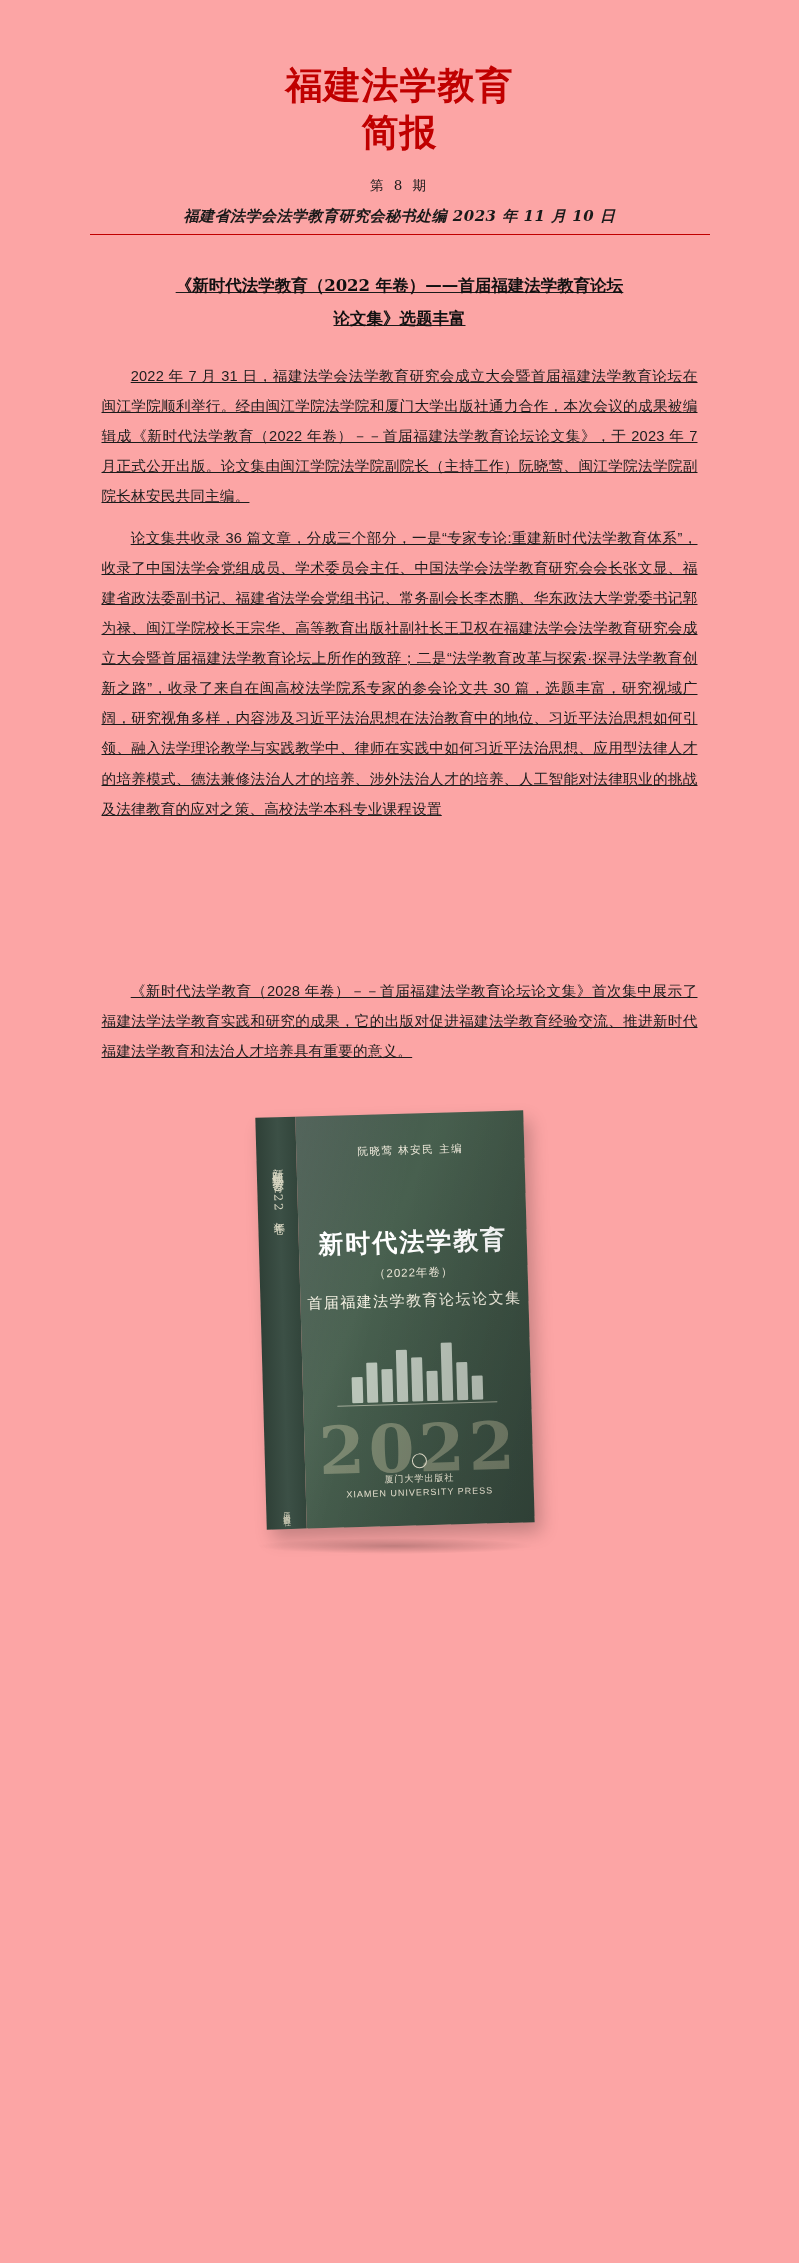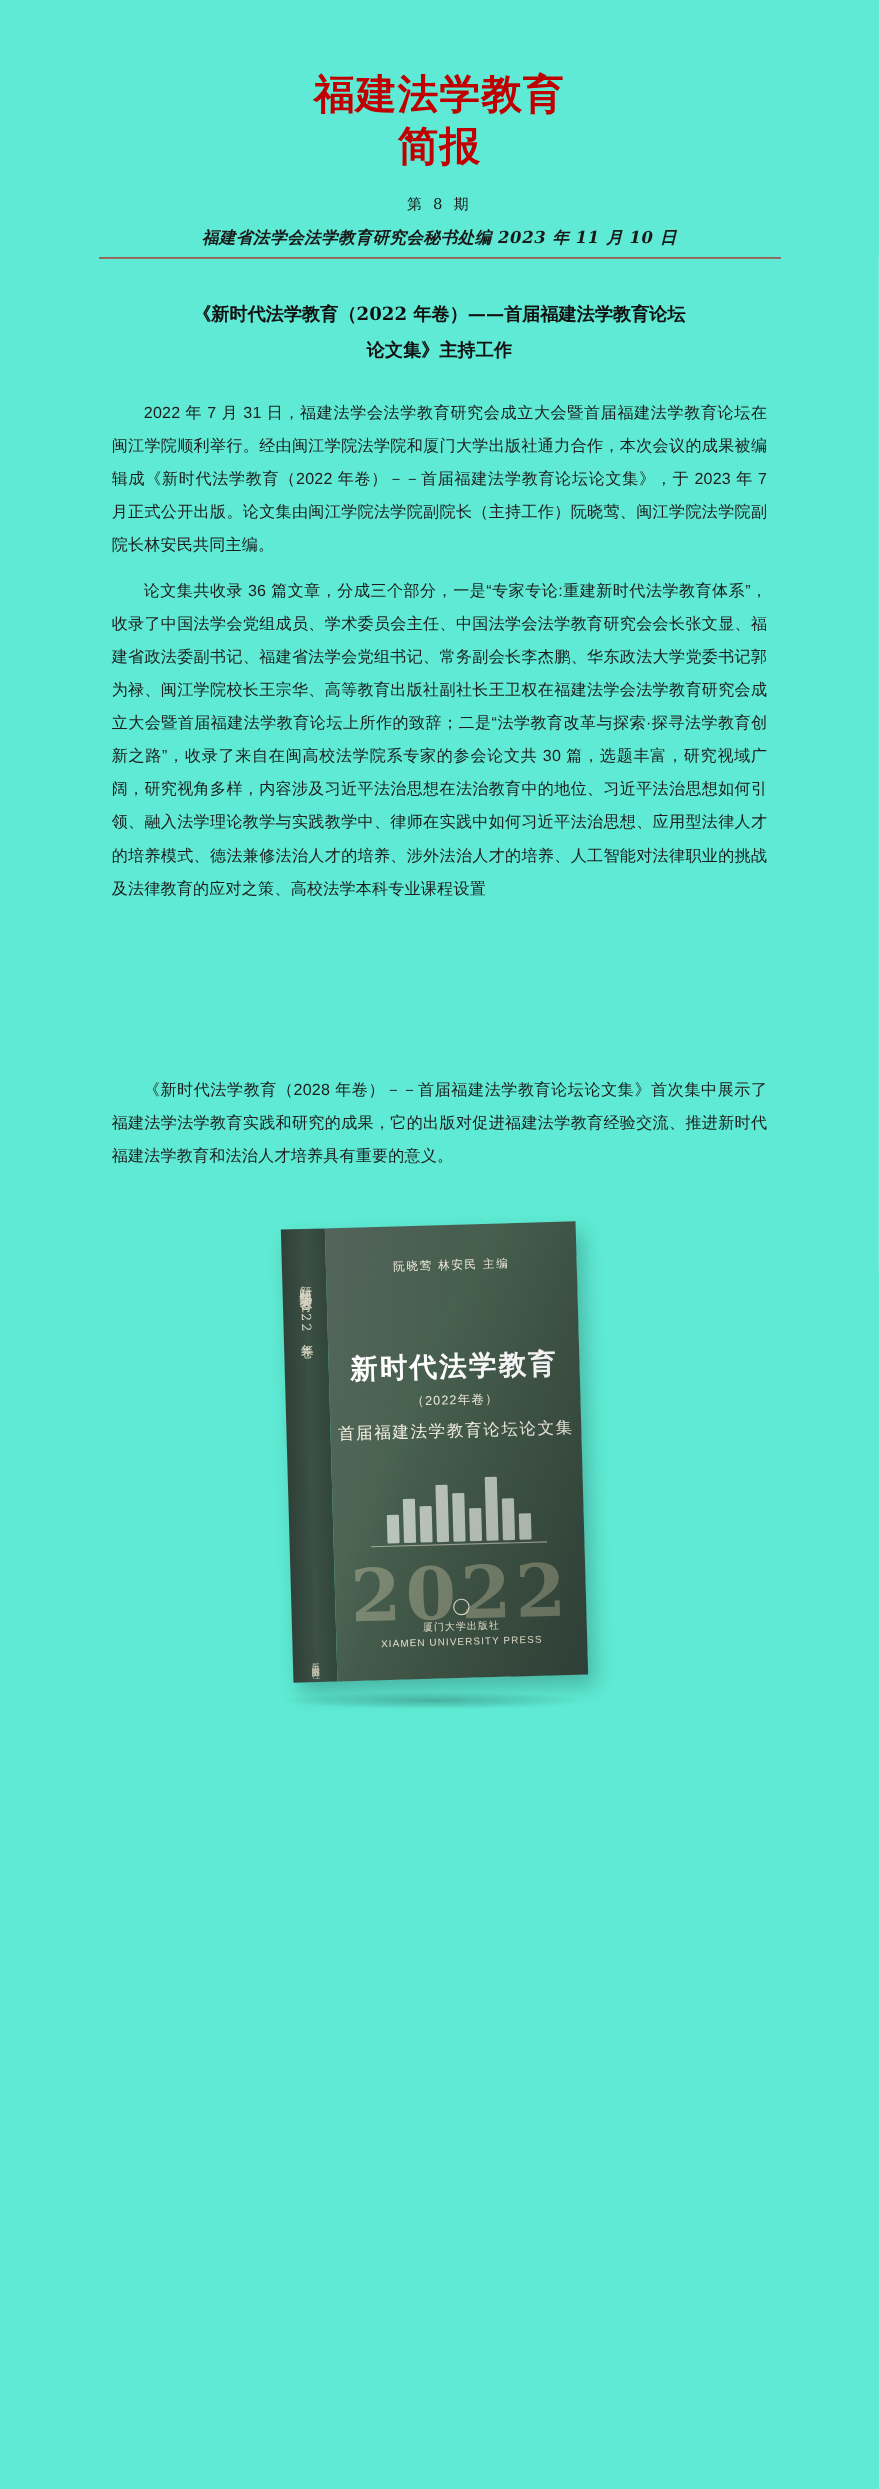--- a/index.html
+++ b/index.html
@@ -10,21 +10,21 @@
   }
   body {
     width: 799px;
     min-height: 2263px;
     font-family: "Liberation Sans", sans-serif;
     color: #1a1a1a;
   }
   .page {
     width: 799px;
     min-height: 2263px;
-    background: #5eead4;
+    background: #fca5a5;
     position: relative;
     padding: 0;
     overflow: hidden;
   }
   .masthead {
     padding-top: 62px;
     text-align: center;
   }
   .masthead-title {
     font-family: "DejaVu Serif", serif;
@@ -62,20 +62,21 @@
   }
   .rule {
     border-top: 1.6px solid #c00000;
     width: 620px;
     margin: 0 auto;
   }
   .article {
     width: 620px;
     margin: 0 auto;
     padding-top: 34px;
+    text-decoration: underline;
   }
   .headline {
     text-align: center;
     font-family: "DejaVu Serif", serif;
     font-weight: bold;
     font-size: 16.5px;
     line-height: 2.0;
     color: #111;
   }
   .body-text {
@@ -282,21 +283,21 @@
   </div>
 
   <div class="byline-wrap">
     <span class="byline">福建省法学会法学教育研究会秘书处编   2023 年 11 月 10 日</span>
   </div>
   <div class="rule"></div>
 
   <div class="article">
     <div class="headline">
       <div>《新时代法学教育（2022 年卷）——首届福建法学教育论坛</div>
-      <div>论文集》主持工作</div>
+      <div>论文集》选题丰富</div>
     </div>
 
     <div class="body-text">
       <p>2022 年 7 月 31 日，福建法学会法学教育研究会成立大会暨首届福建法学教育论坛在闽江学院顺利举行。经由闽江学院法学院和厦门大学出版社通力合作，本次会议的成果被编辑成《新时代法学教育（2022 年卷）－－首届福建法学教育论坛论文集》，于 2023 年 7 月正式公开出版。论文集由闽江学院法学院副院长（主持工作）阮晓莺、闽江学院法学院副院长林安民共同主编。</p>
       <p>论文集共收录 36 篇文章，分成三个部分，一是“专家专论:重建新时代法学教育体系”，收录了中国法学会党组成员、学术委员会主任、中国法学会法学教育研究会会长张文显、福建省政法委副书记、福建省法学会党组书记、常务副会长李杰鹏、华东政法大学党委书记郭为禄、闽江学院校长王宗华、高等教育出版社副社长王卫权在福建法学会法学教育研究会成立大会暨首届福建法学教育论坛上所作的致辞；二是“法学教育改革与探索·探寻法学教育创新之路”，收录了来自在闽高校法学院系专家的参会论文共 30 篇，选题丰富，研究视域广阔，研究视角多样，内容涉及习近平法治思想在法治教育中的地位、习近平法治思想如何引领、融入法学理论教学与实践教学中、律师在实践中如何习近平法治思想、应用型法律人才的培养模式、德法兼修法治人才的培养、涉外法治人才的培养、人工智能对法律职业的挑战及法律教育的应对之策、高校法学本科专业课程设置</p>
       <div class="spacer-block"></div>
       <p>《新时代法学教育（2028 年卷）－－首届福建法学教育论坛论文集》首次集中展示了福建法学法学教育实践和研究的成果，它的出版对促进福建法学教育经验交流、推进新时代福建法学教育和法治人才培养具有重要的意义。</p>
     </div>
   </div>
 

